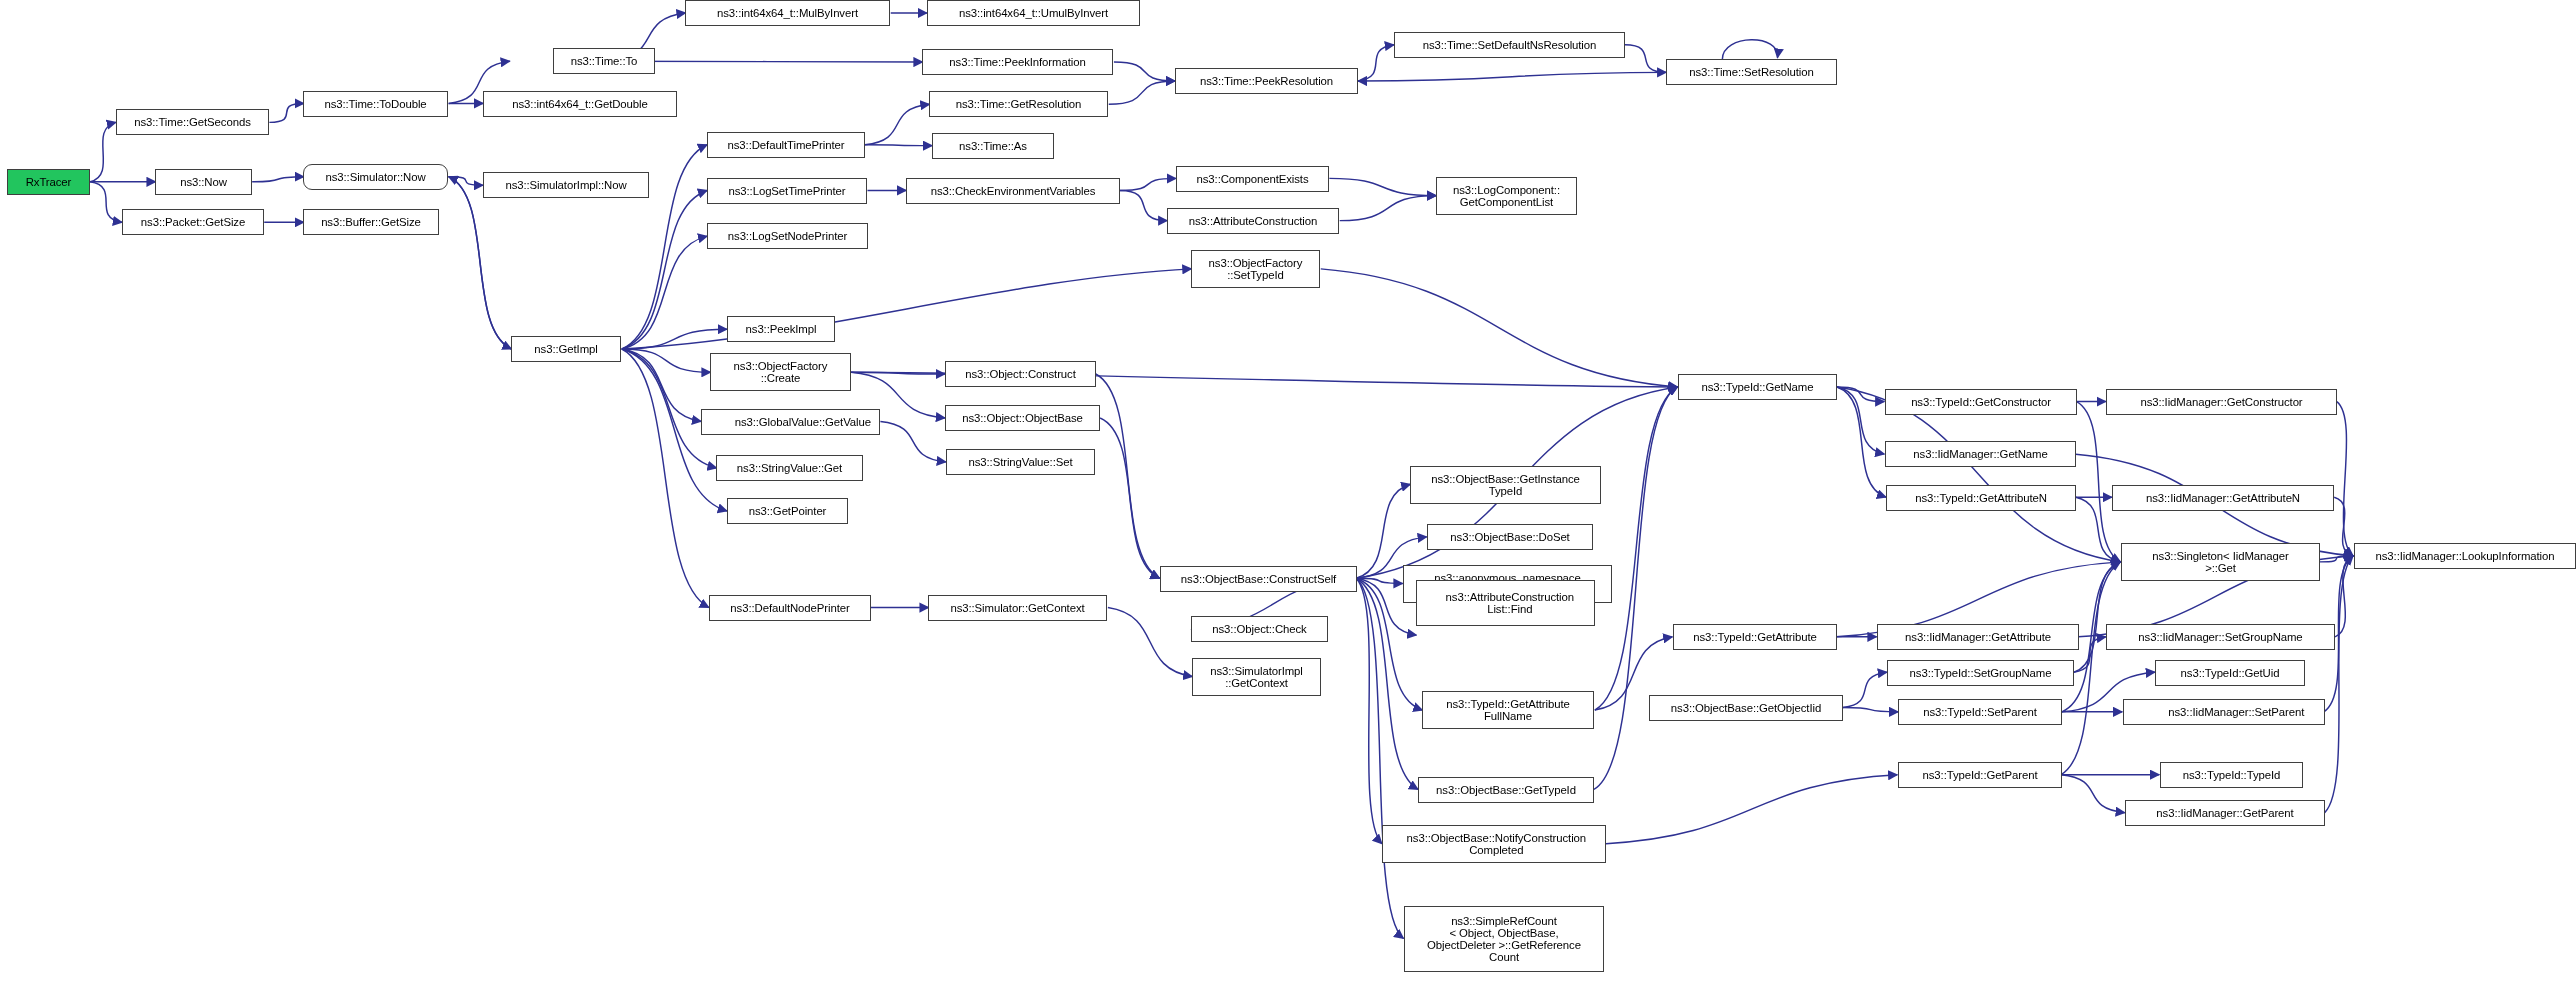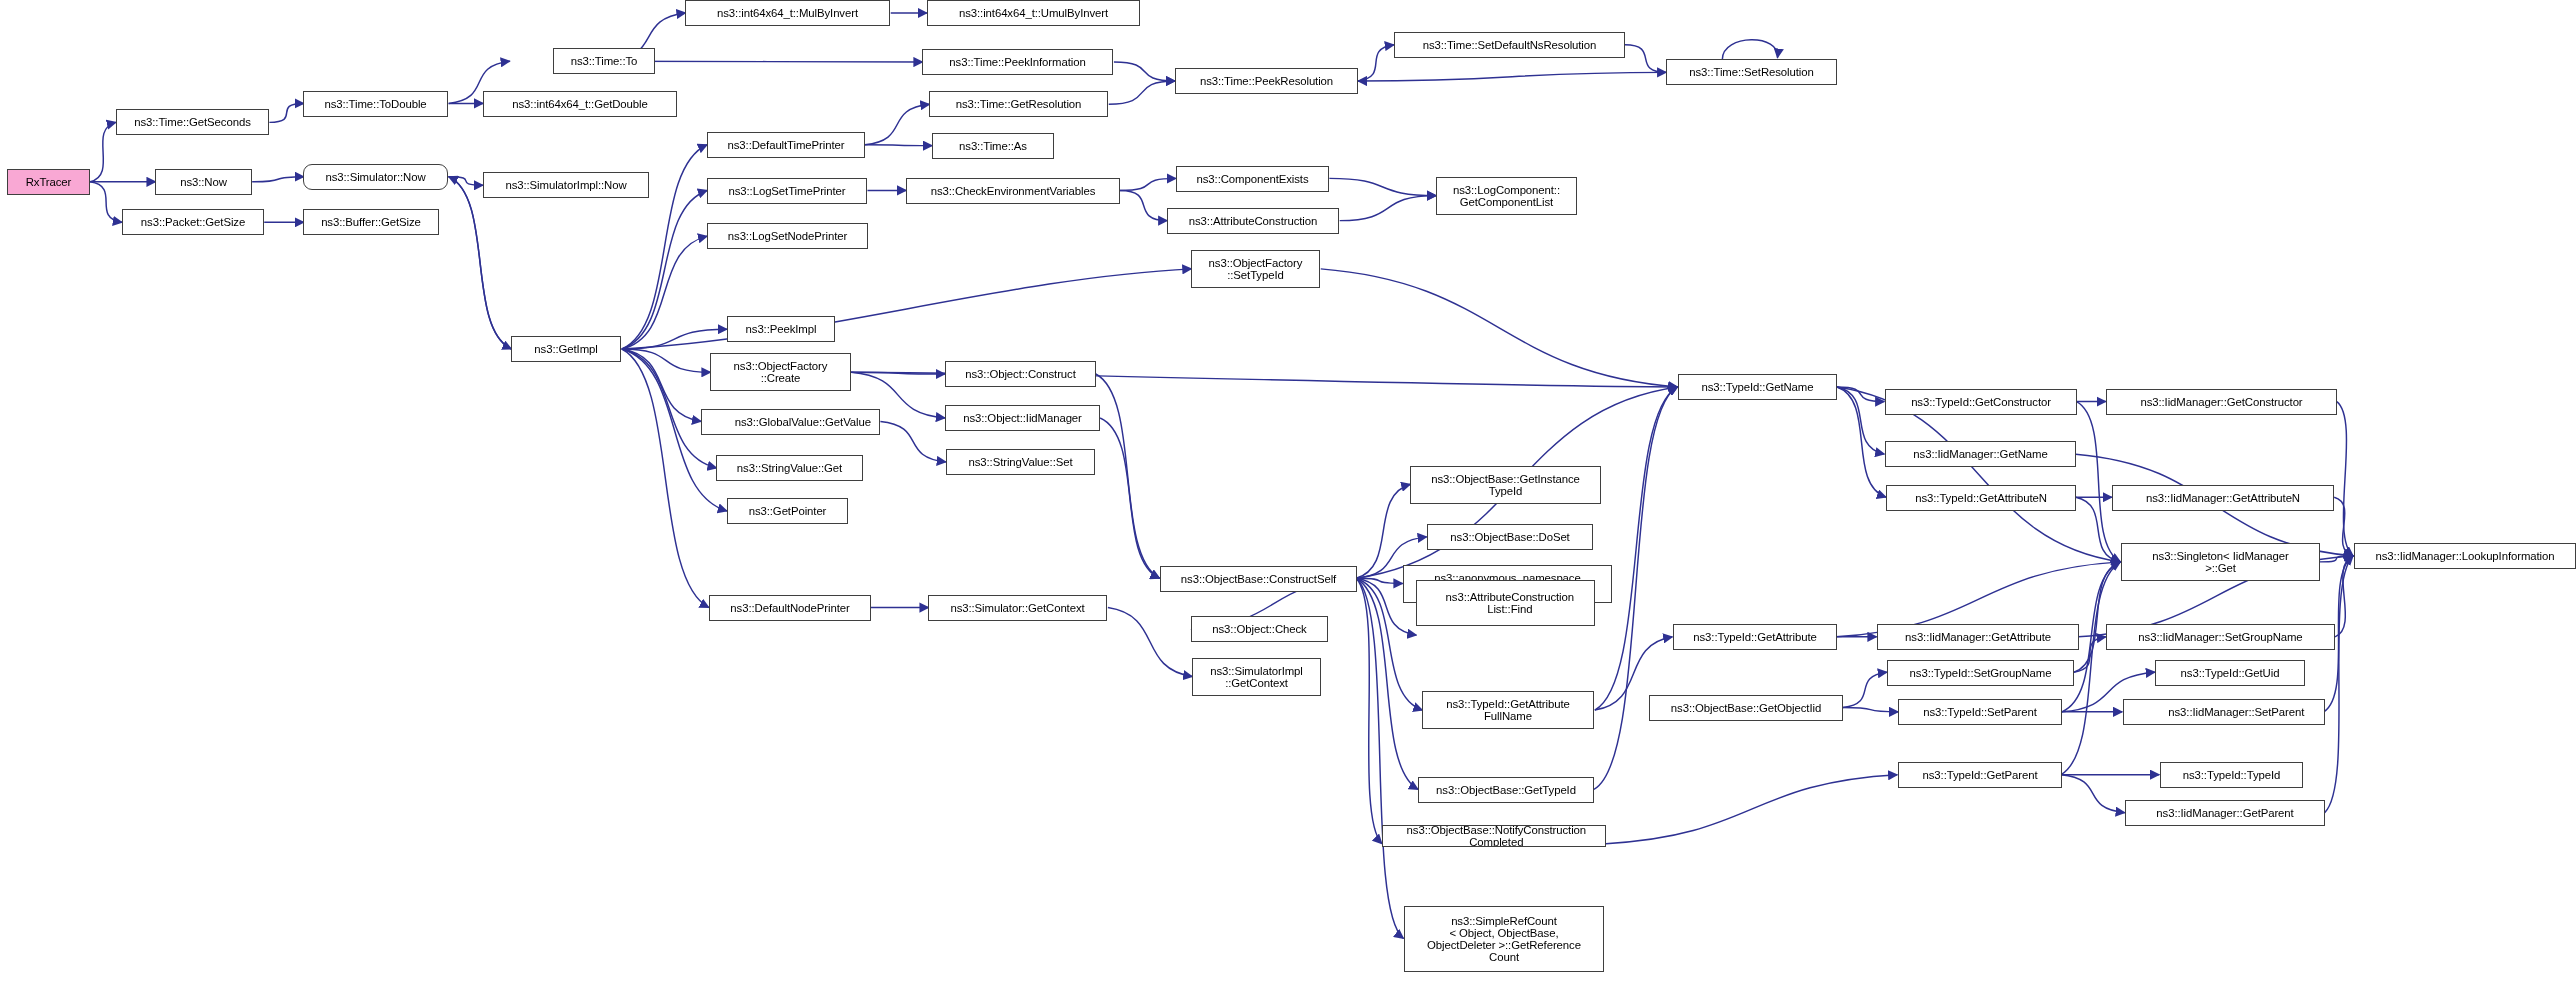--- a/index.html
+++ b/index.html
@@ -30,21 +30,21 @@
     justify-content:center;
     text-align:center;
     font-size:11.4px;
     line-height:12.2px;
     letter-spacing:-0.1px;
     padding:0.9px 3.4px;
     white-space:pre-line;
     overflow:hidden;
   }
   .node.root{
-    background:#f9a8d4;
+    background:#22c55e;
     border-color:#3f3f3f;
   }
 </style>
 </head>
 <body>
 
 <div id="canvas">
   <svg id="edges" viewBox="0 0 2988 1143" width="2576" height="985">
     <defs>
       <marker id="arrow" viewBox="0 0 10 10" refX="9" refY="5" markerWidth="7" markerHeight="7" orient="auto-start-reverse">
@@ -170,41 +170,41 @@
       <div class="node" style="left: 1167px; top: 208px; width: 172px; height: 26px;">ns3::AttributeConstruction</div>
       <div class="node" style="left: 1436px; top: 177px; width: 141px; height: 38px;">ns3::LogComponent::
 GetComponentList</div>
       <div class="node" style="left: 1191px; top: 250px; width: 129px; height: 38px;">ns3::ObjectFactory
 ::SetTypeId</div>
       <div class="node" style="left: 727px; top: 316px; width: 108px; height: 26px;">ns3::PeekImpl</div>
       <div class="node" style="left: 710px; top: 353px; width: 141px; height: 38px;">ns3::ObjectFactory
 ::Create</div>
       <div class="node" style="left: 945px; top: 361px; width: 151px; height: 26px;">ns3::Object::Construct</div>
       <div class="node" style="left: 701px; top: 409px; width: 179px; height: 26px; padding-left: 28px;">ns3::GlobalValue::GetValue</div>
-      <div class="node" style="left: 945px; top: 405px; width: 155px; height: 26px;">ns3::Object::IidManager</div>
+      <div class="node" style="left: 945px; top: 405px; width: 155px; height: 26px;">ns3::Object::ObjectBase</div>
       <div class="node" style="left: 716px; top: 455px; width: 147px; height: 26px;">ns3::StringValue::Get</div>
       <div class="node" style="left: 946px; top: 449px; width: 149px; height: 26px;">ns3::StringValue::Set</div>
       <div class="node" style="left: 727px; top: 498px; width: 121px; height: 26px;">ns3::GetPointer</div>
       <div class="node" style="left: 709px; top: 595px; width: 162px; height: 26px;">ns3::DefaultNodePrinter</div>
       <div class="node" style="left: 928px; top: 595px; width: 179px; height: 26px;">ns3::Simulator::GetContext</div>
       <div class="node" style="left: 1160px; top: 566px; width: 197px; height: 26px;">ns3::ObjectBase::ConstructSelf</div>
       <div class="node" style="left: 1191px; top: 616px; width: 137px; height: 26px;">ns3::Object::Check</div>
       <div class="node" style="left: 1192px; top: 658px; width: 129px; height: 38px;">ns3::SimulatorImpl
 ::GetContext</div>
       <div class="node" style="left: 1410px; top: 466px; width: 191px; height: 38px;">ns3::ObjectBase::GetInstance
 TypeId</div>
       <div class="node" style="left: 1427px; top: 524px; width: 166px; height: 26px;">ns3::ObjectBase::DoSet</div>
       <div class="node" style="left: 1403px; top: 565px; width: 209px; height: 38px;">ns3::anonymous_namespace
 {object-base::cc}::EnvDictionary</div>
       <div class="node" style="left: 1416px; top: 580px; width: 179px; height: 46px; padding-left: 12px;">ns3::AttributeConstruction
 List::Find</div>
       <div class="node" style="left: 1422px; top: 691px; width: 172px; height: 38px;">ns3::TypeId::GetAttribute
 FullName</div>
       <div class="node" style="left: 1418px; top: 777px; width: 176px; height: 26px;">ns3::ObjectBase::GetTypeId</div>
-      <div class="node" style="left: 1382px; top: 825px; width: 224px; height: 22px; padding-left: 8px;">ns3::ObjectBase::NotifyConstruction
+      <div class="node" style="left: 1382px; top: 825px; width: 224px; height: 38px; padding-left: 8px;">ns3::ObjectBase::NotifyConstruction
 Completed</div>
       <div class="node" style="left: 1404px; top: 906px; width: 200px; height: 66px;">ns3::SimpleRefCount
 &lt; Object, ObjectBase,
 ObjectDeleter &gt;::GetReference
 Count</div>
       <div class="node" style="left: 1678px; top: 374px; width: 159px; height: 26px;">ns3::TypeId::GetName</div>
       <div class="node" style="left: 1673px; top: 624px; width: 164px; height: 26px;">ns3::TypeId::GetAttribute</div>
       <div class="node" style="left: 1649px; top: 695px; width: 194px; height: 26px;">ns3::ObjectBase::GetObjectIid</div>
       <div class="node" style="left: 1885px; top: 389px; width: 192px; height: 26px;">ns3::TypeId::GetConstructor</div>
       <div class="node" style="left: 1885px; top: 441px; width: 191px; height: 26px;">ns3::IidManager::GetName</div>

